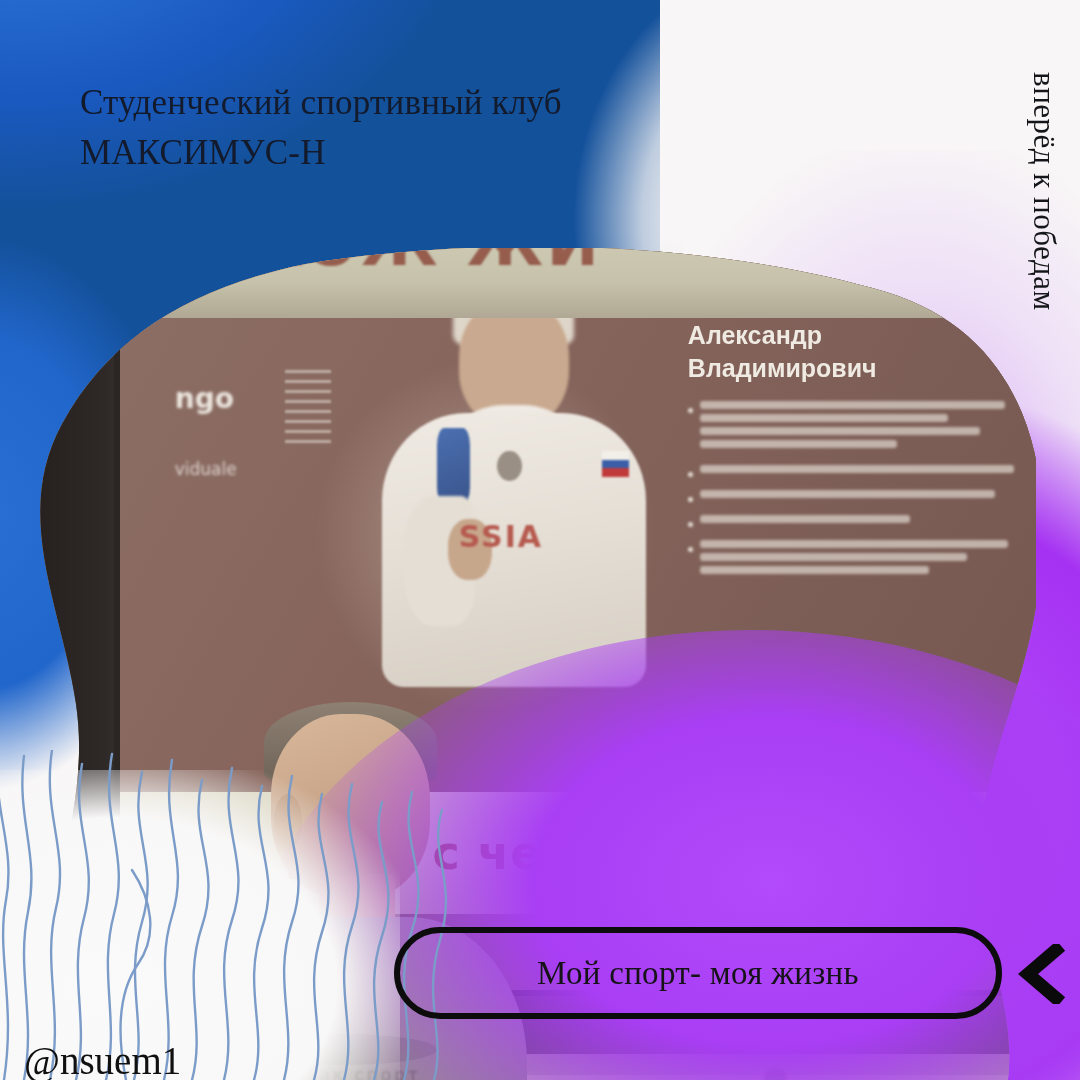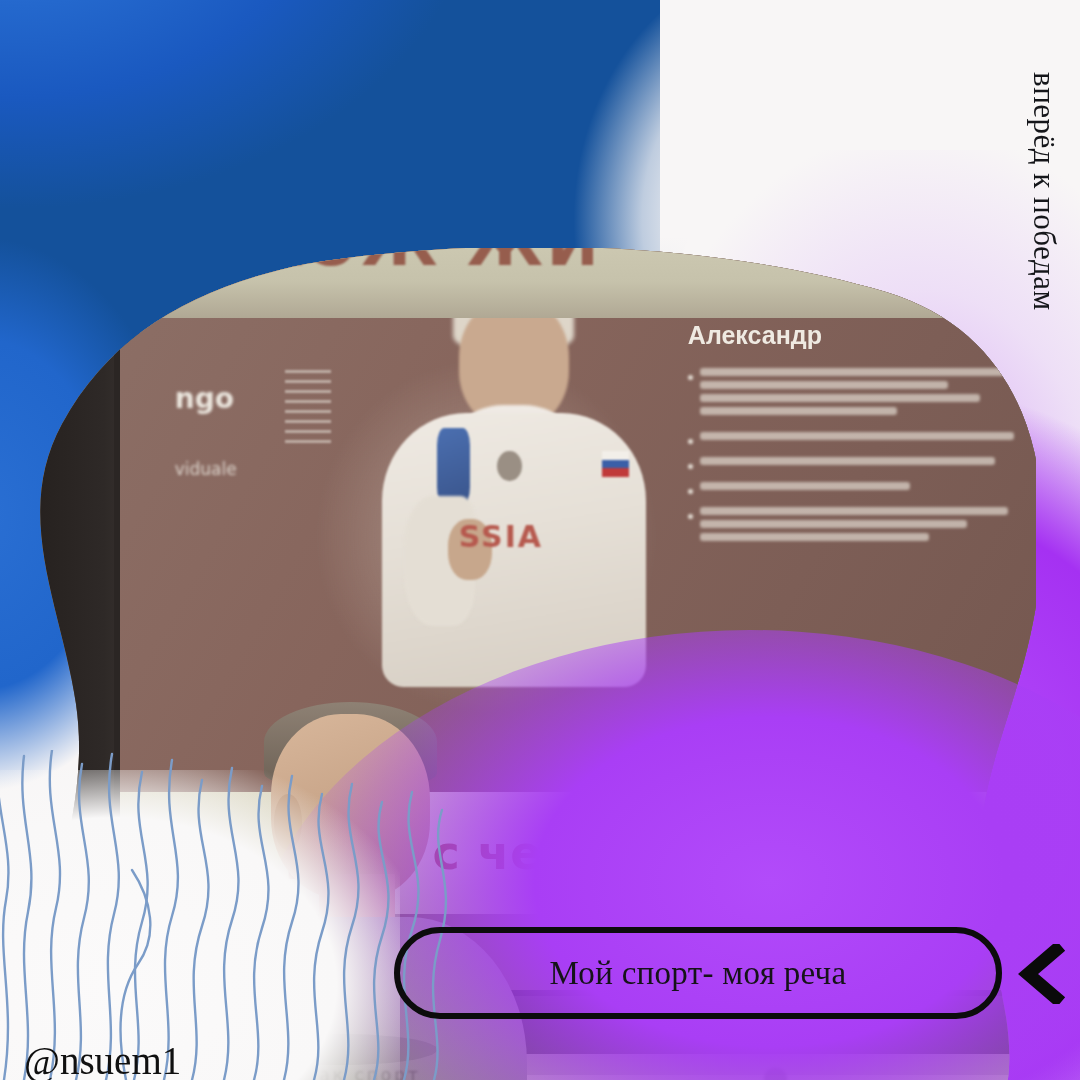--- a/index.html
+++ b/index.html
@@ -256,20 +256,21 @@
           <div class="slide-left-text">
             <div class="slt1">ngo</div>
             <div class="slt2">viduale</div>
           </div>
           <div class="tower"></div>
 
           <div class="slide-info">
             <div class="si-name">
               <div>Логутенко</div>
               <div>Александр</div>
+              <div>Владимирович</div>
             </div>
             <div class="si-bullets">
               <div class="si-b">
                   <div class="si-dot"></div>
                   <div class="si-lines">
                     <div class="si-line" style="width:96%"></div>
                     <div class="si-line" style="width:78%"></div>
                     <div class="si-line" style="width:88%"></div>
                     <div class="si-line" style="width:62%"></div>
                   </div>
@@ -353,25 +354,29 @@
         <path d="M332 44 C 318 96, 352 122, 332 182 C 312 242, 338 282, 324 330"></path>
         <path d="M362 34 C 348 90, 382 116, 362 176 C 342 236, 368 278, 354 330"></path>
         <path d="M392 52 C 378 100, 412 126, 392 186 C 372 246, 398 284, 384 330"></path>
         <path d="M422 42 C 408 94, 442 120, 422 180 C 402 240, 428 280, 414 330"></path>
         <path d="M452 60 C 438 104, 468 130, 450 190 C 432 250, 456 286, 444 330"></path>
         <path d="M142 120 C 162 150, 168 186, 148 214 C 130 240, 126 280, 136 330"></path>
       </g>
     </svg>
   </div>
 
+  <div class="title">
+    <div class="l1">Студенческий спортивный клуб</div>
+    <div class="l2">МАКСИМУС-Н</div>
+  </div>
 
   <div class="vertical-slogan">вперёд к победам</div>
 
   <div class="caption-pill">
-    <span class="caption-text">Мой спорт- моя реча</span>
+    <span class="caption-text">Мой спорт- моя жизнь</span>
   </div>
 
   <div class="chevron">
     <svg viewBox="0 0 56 60" width="56" height="60" aria-hidden="true">
       <path d="M44 6 L16 30 L44 54" fill="none" stroke="#0a0a0a" stroke-width="13" stroke-linecap="square" stroke-linejoin="miter"></path>
     </svg>
   </div>
 
   <div class="handle">@nsuem1</div>
 

